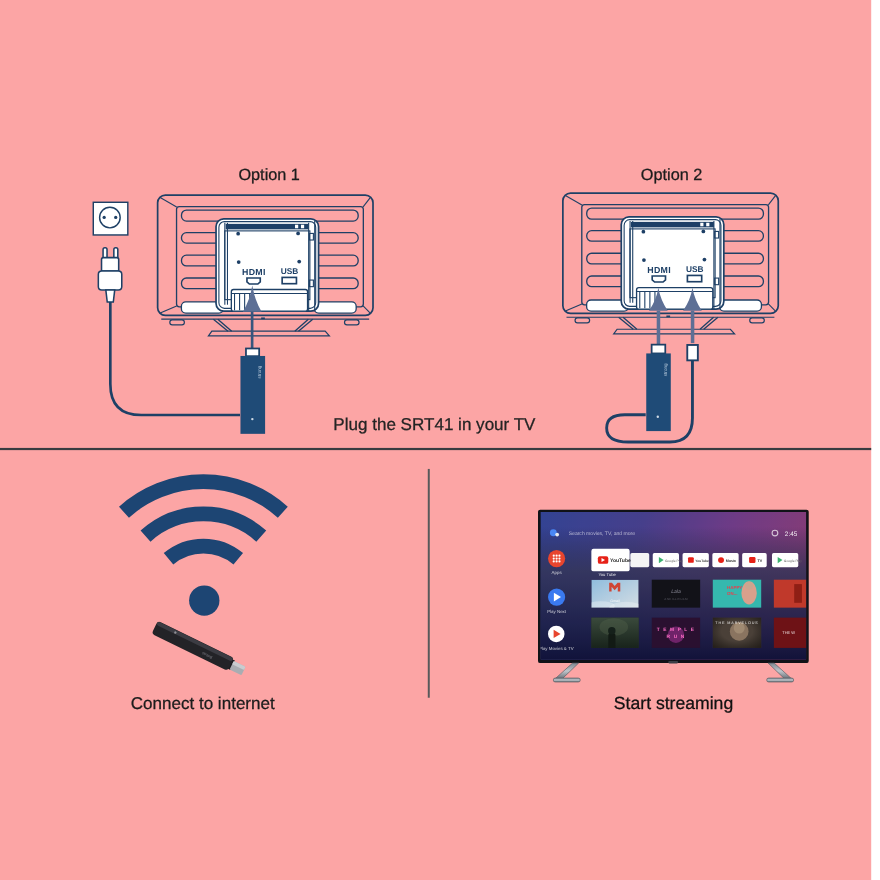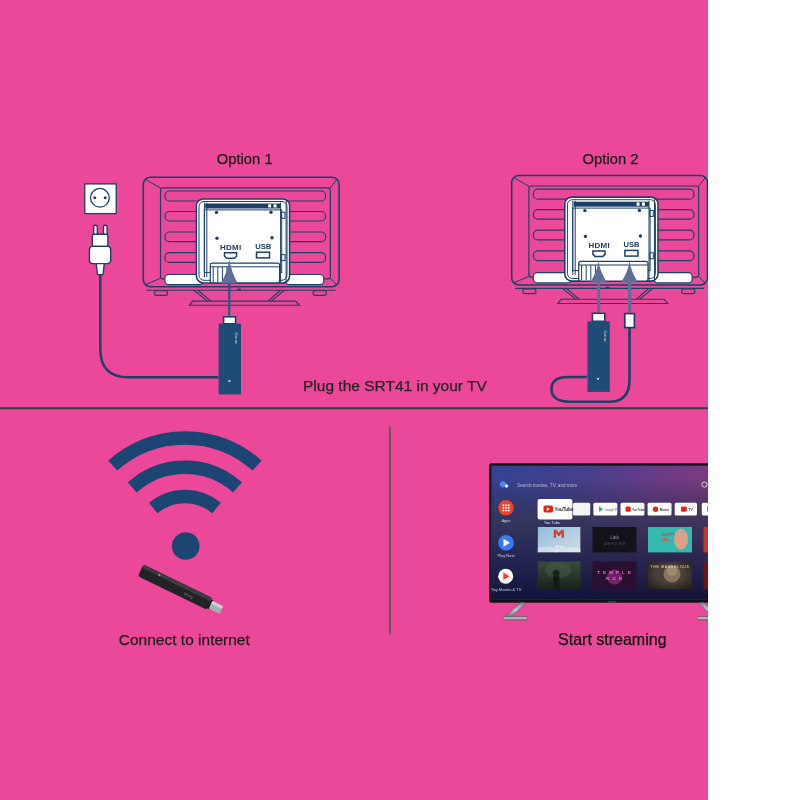--- a/index.html
+++ b/index.html
@@ -1,16 +1,16 @@
 <!DOCTYPE html>
 <html><head>
 <meta charset="utf-8">
 <style>
   html,body{margin:0;padding:0;background:#fff;}
-  #page{position:relative;width:708px;height:800px;background:#ec4899;overflow:hidden;
+  #page{position:relative;width:792px;height:800px;background:#fca5a5;overflow:hidden;
         font-family:"Liberation Sans", sans-serif;}
   svg{display:block;filter:blur(0.35px);}
 </style>
 </head>
 <body>
 <div id="page">
 <svg width="800" height="800" viewBox="0 0 800 800" xmlns="http://www.w3.org/2000/svg">
 <defs>
 <g id="tvback" fill="none" stroke="#1e4066" stroke-width="1.55">
 

